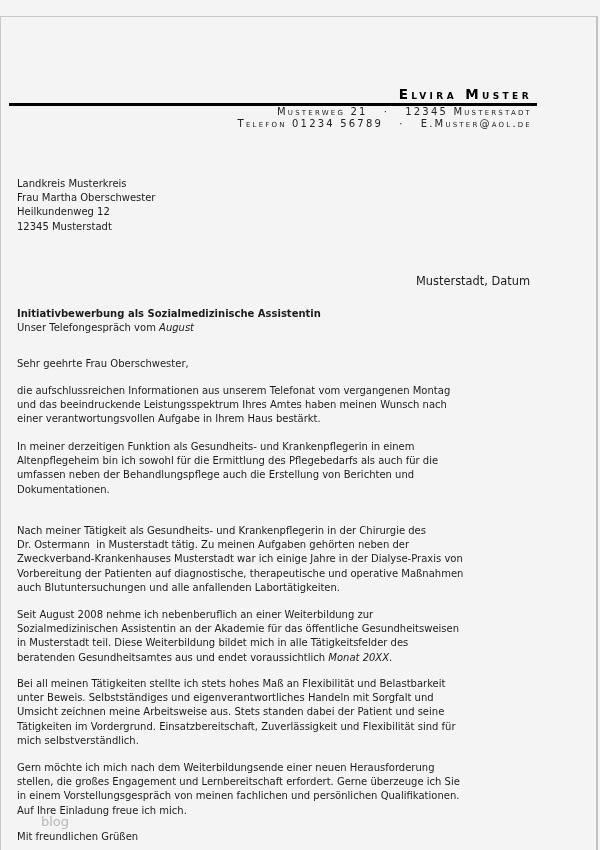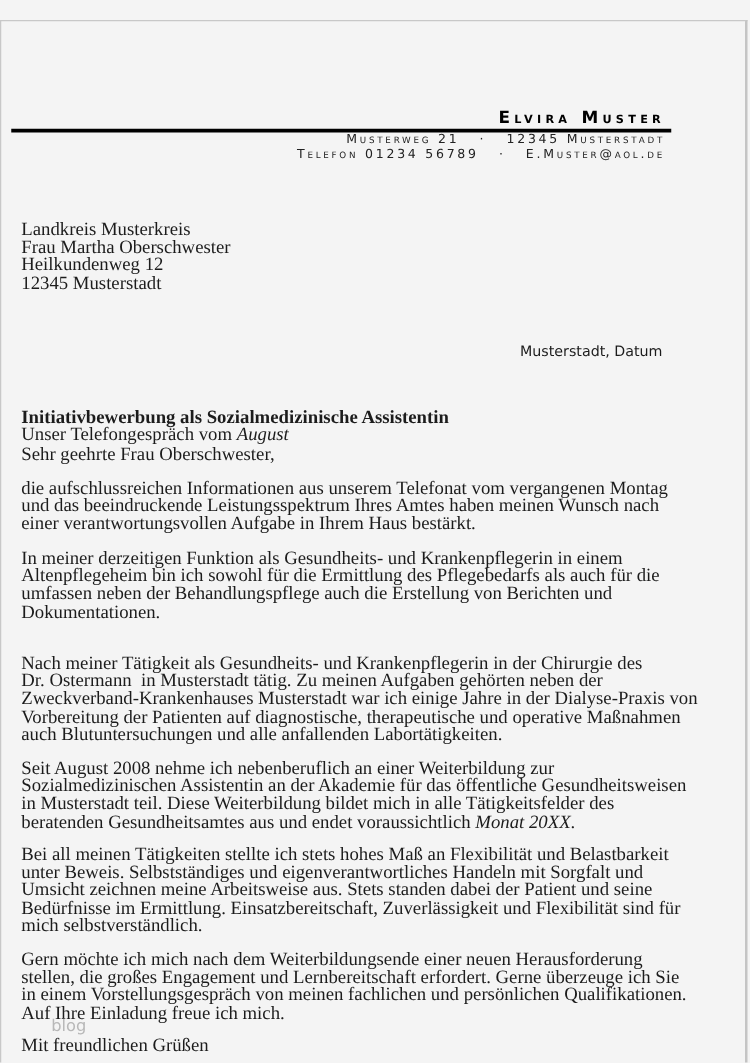--- a/index.html
+++ b/index.html
@@ -34,25 +34,25 @@
     .contact {
       position: absolute; right: 64px;
       font-size: 10px; letter-spacing: 2.2px;
       font-variant: small-caps; color: #222;
       white-space: pre; text-align: right;
     }
     .contact.l1 { top: 89px; }
     .contact.l2 { top: 101px; }
     .body-text {
       position: absolute; left: 16px; width: 530px;
-      font-size: 15px; line-height: 14.2px; color: #1c1c1c; font-family: Liberation Serif, serif;
+      font-size: 10px; line-height: 14.2px; color: #1c1c1c;
     }
     .addr { top: 160px; }
     .date { position: absolute; right: 66px; top: 257px; font-size: 11.4px; color:#1c1c1c; }
-    .subject { top: 310px; }
+    .subject { top: 290px; }
     .subject .s-title { font-weight: bold; }
     .salutation { top: 340px; }
     .p1 { top: 367px; }
     .p2 { top: 423px; }
     .p3 { top: 507px; }
     .p4 { top: 591px; }
     .p5 { top: 660px; }
     .p6 { top: 744px; }
     .watermark { position: absolute; left: 40px; top: 797px; font-size: 13px; color: #b8b8b8; }
     .closing { top: 813px; }
@@ -111,21 +111,21 @@
     <span class="line">Seit August 2008 nehme ich nebenberuflich an einer Weiterbildung zur</span>
     <span class="line">Sozialmedizinischen Assistentin an der Akademie für das öffentliche Gesundheitsweisen</span>
     <span class="line">in Musterstadt teil. Diese Weiterbildung bildet mich in alle Tätigkeitsfelder des</span>
     <span class="line"><span>beratenden Gesundheitsamtes aus und endet voraussichtlich </span><em>Monat 20XX</em><span>.</span></span>
   </div>
 
   <div class="body-text p5">
     <span class="line">Bei all meinen Tätigkeiten stellte ich stets hohes Maß an Flexibilität und Belastbarkeit</span>
     <span class="line">unter Beweis. Selbstständiges und eigenverantwortliches Handeln mit Sorgfalt und</span>
     <span class="line">Umsicht zeichnen meine Arbeitsweise aus. Stets standen dabei der Patient und seine</span>
-    <span class="line">Bedürfnisse im Ermittlung. Einsatzbereitschaft, Zuverlässigkeit und Flexibilität sind für</span>
+    <span class="line">Tätigkeiten im Vordergrund. Einsatzbereitschaft, Zuverlässigkeit und Flexibilität sind für</span>
     <span class="line">mich selbstverständlich.</span>
   </div>
 
   <div class="body-text p6">
     <span class="line">Gern möchte ich mich nach dem Weiterbildungsende einer neuen Herausforderung</span>
     <span class="line">stellen, die großes Engagement und Lernbereitschaft erfordert. Gerne überzeuge ich Sie</span>
     <span class="line">in einem Vorstellungsgespräch von meinen fachlichen und persönlichen Qualifikationen.</span>
     <span class="line">Auf Ihre Einladung freue ich mich.</span>
   </div>
 

